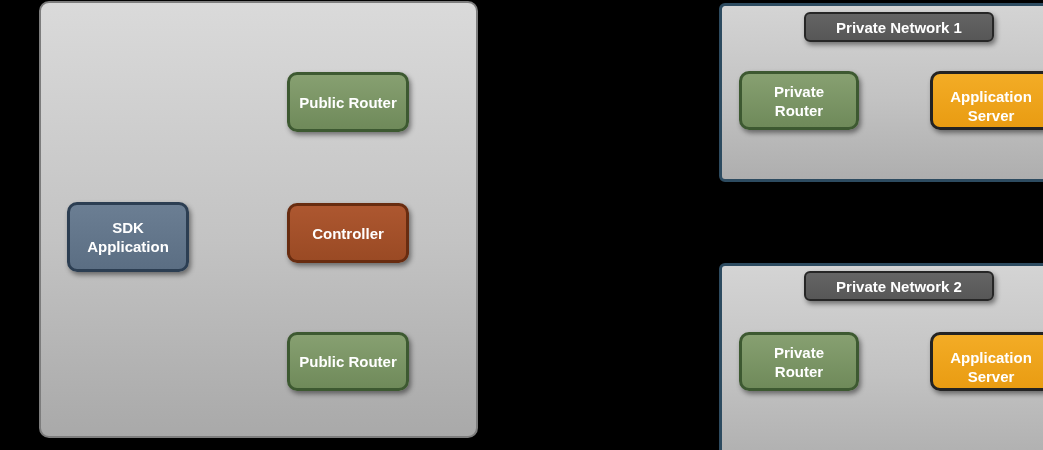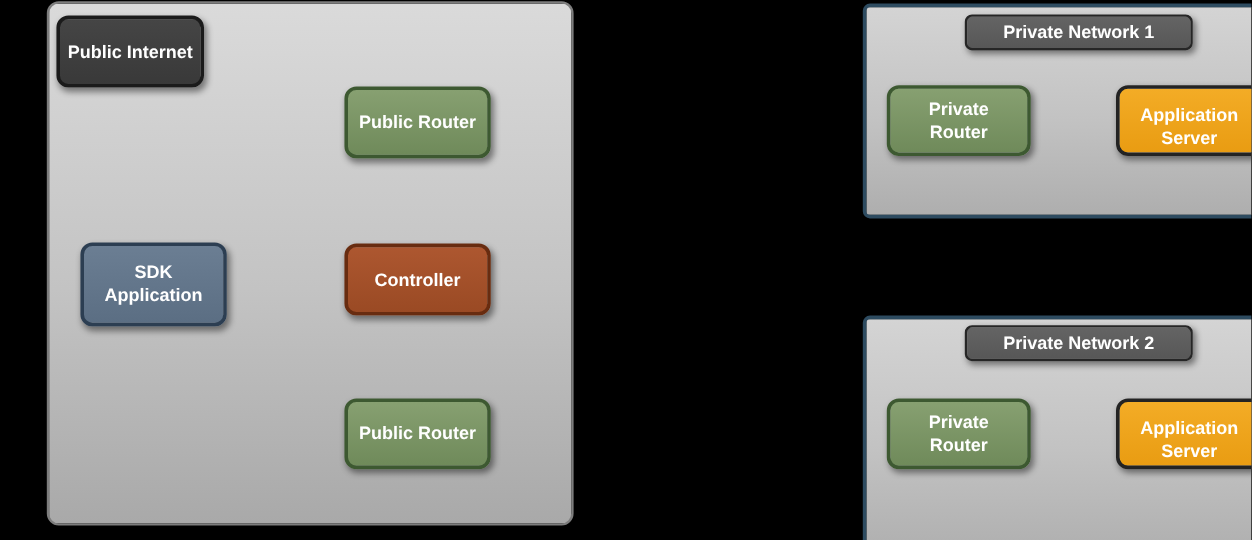--- a/index.html
+++ b/index.html
@@ -95,23 +95,20 @@
   #pn2-title  { top: 5px; }
   #pn2-router { left: 17px;  top: 66px; width: 120px; height: 59px; }
   #pn2-server { left: 208px; top: 66px; width: 122px; height: 59px; }
 </style>
 </head>
 <body>
 
 <div id="stage">
 
   <div class="zone" id="public-zone">
-    <div class="node node-dark" id="node-public-internet">
-      <span>Public Internet</span>
-    </div>
     <div class="node node-green" id="node-public-router-top">
       <span>Public Router</span>
     </div>
     <div class="node node-slate" id="node-sdk-application">
       <span>SDK Application</span>
     </div>
     <div class="node node-rust" id="node-controller">
       <span>Controller</span>
     </div>
     <div class="node node-green" id="node-public-router-bottom">

